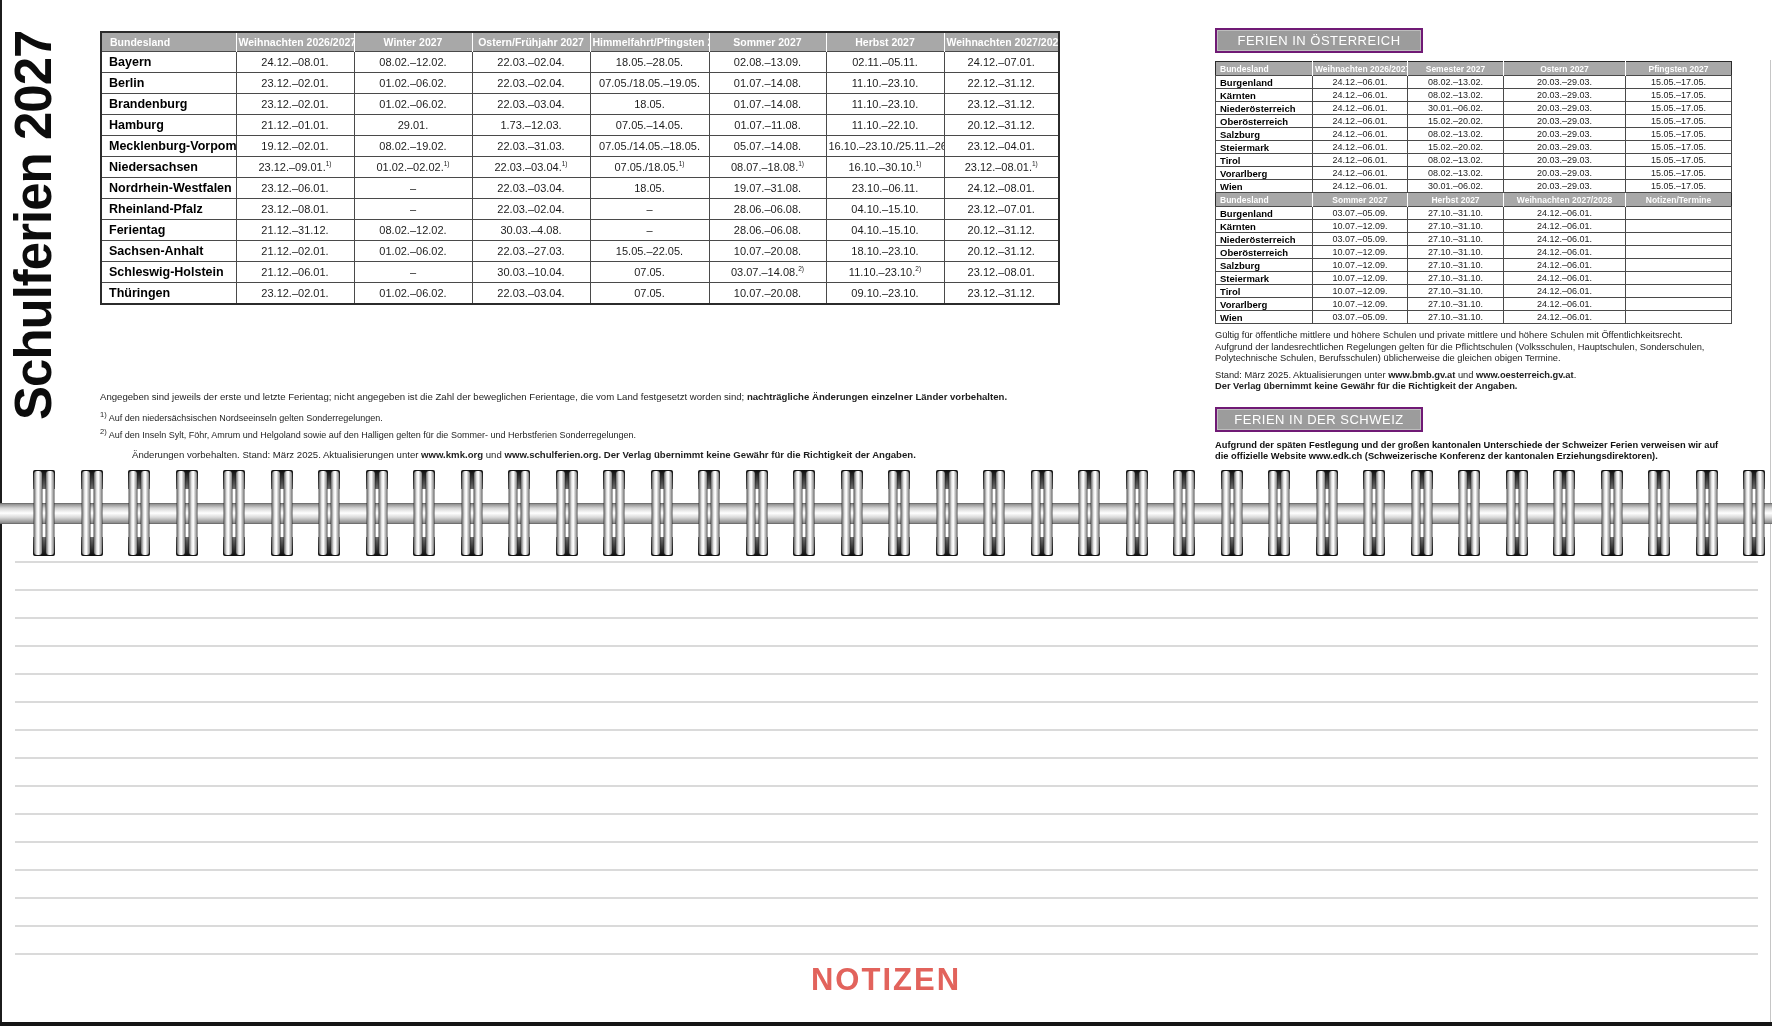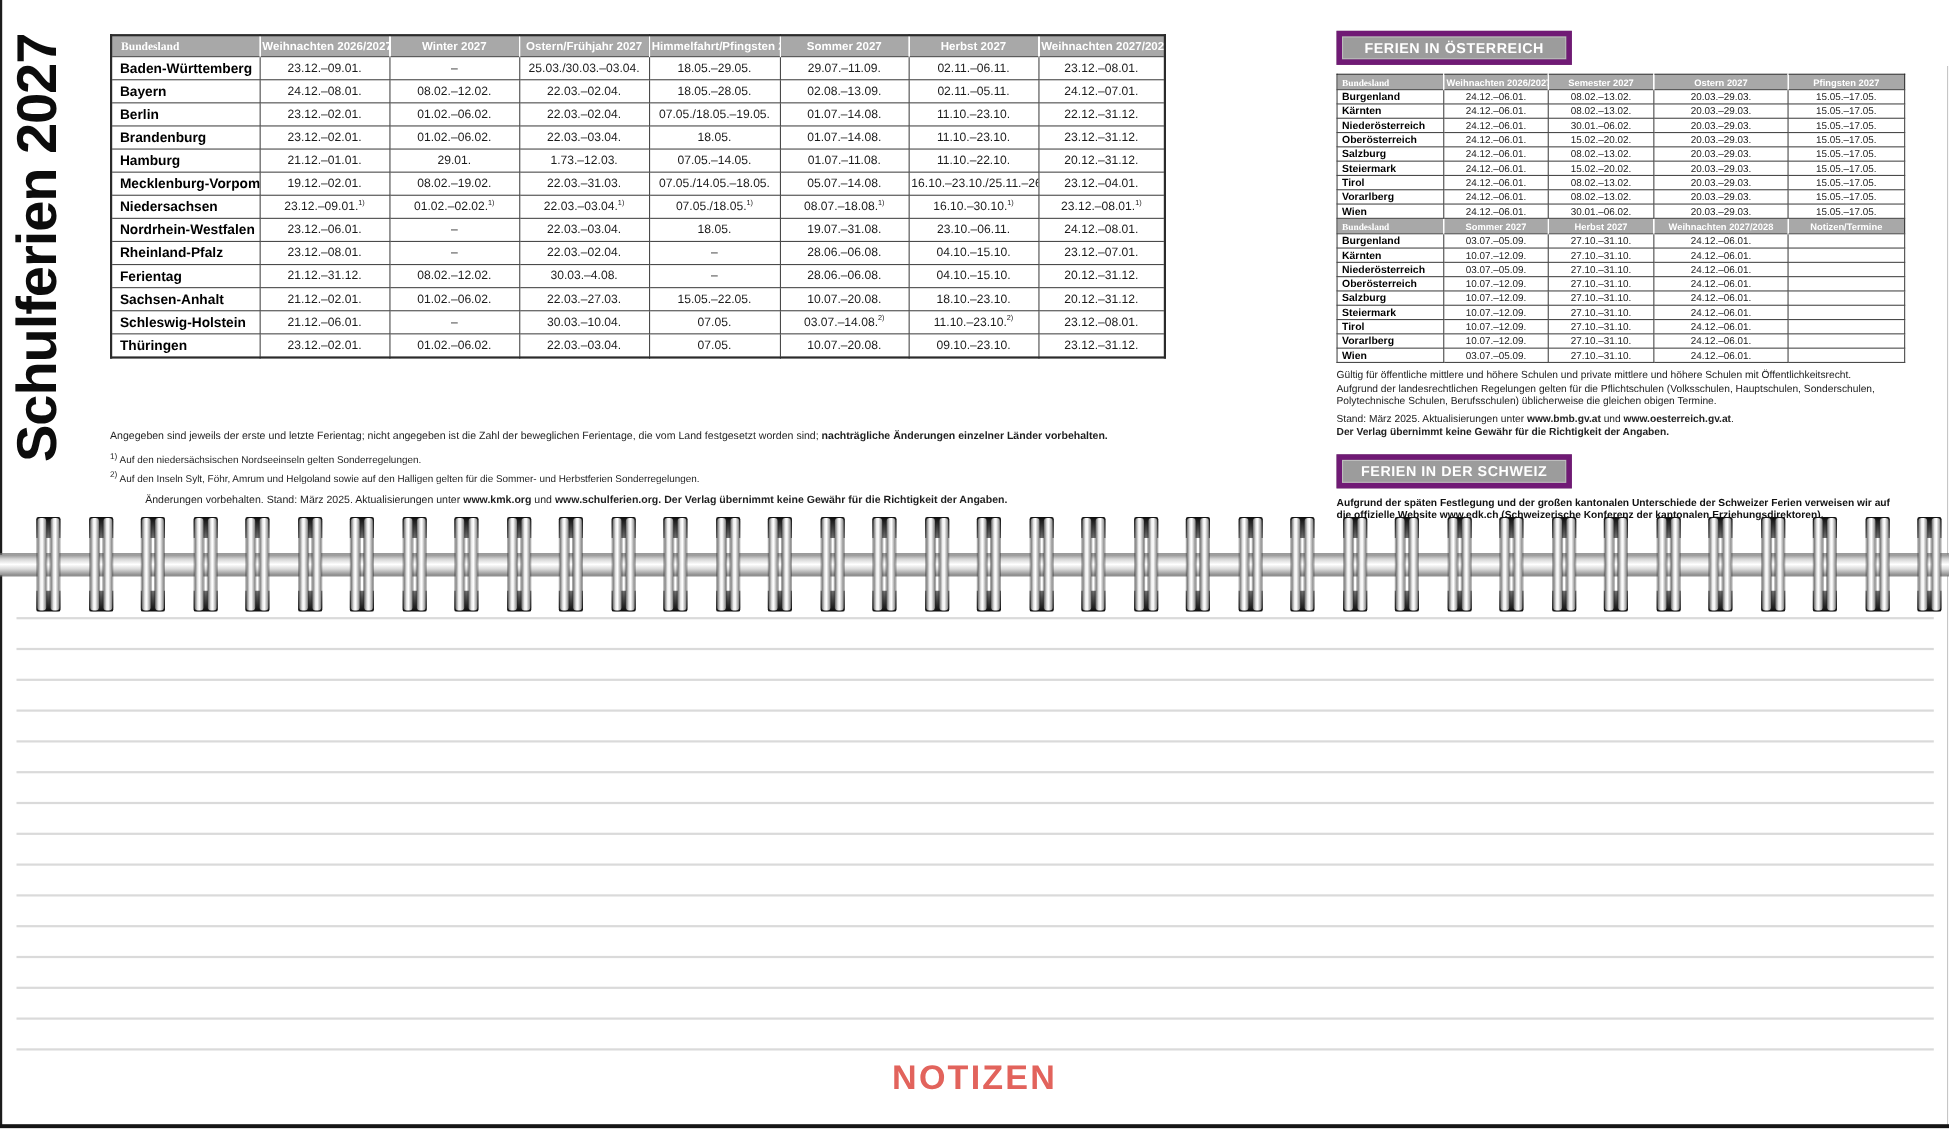--- a/index.html
+++ b/index.html
@@ -13,41 +13,41 @@
   
   .main-title{position:absolute;left:4px;top:44px;height:376px;width:76px;
     writing-mode:vertical-rl;transform:rotate(180deg);
     font-size:51px;font-weight:bold;letter-spacing:-1px;color:#0c0c0c;text-align:center;white-space:nowrap;}
 
   
   .de-table-wrap{position:absolute;left:100px;top:31px;width:958px;}
   table.cal{border-collapse:collapse;width:100%;table-layout:fixed;border:2px solid #2b2b2b;}
   table.cal th{background:#a8a8a8;color:#fff;font-weight:bold;border-left:1px solid #fff;
     padding:0 2px;overflow:hidden;white-space:nowrap;}
-  table.cal th:first-child{text-align:left;border-left:none;font-family:Liberation Serif, serif;}
+  table.cal th:first-child{text-align:left;border-left:none;}
   table.cal td{border:1px solid #4a4a4a;text-align:center;color:#1b1b1b;overflow:hidden;white-space:nowrap;padding:0 2px;}
   table.cal td.col-state{font-weight:bold;text-align:left;color:#000;}
   table.cal sup{font-size:60%;line-height:0;vertical-align:super;}
 
   table.de th{height:18px;font-size:10.5px;}
   table.de td{height:20px;font-size:11px;}
   table.de td.col-state{font-size:12.5px;padding-left:7px;}
   table.de th:first-child{padding-left:8px;}
 
   
   .de-notes{position:absolute;left:100px;top:391px;width:985px;color:#1e1e1e;}
   .de-note-main{font-size:9.6px;line-height:11px;}
   .de-fn{font-size:9px;line-height:10px;margin-top:4px;}
   .de-fn.first{margin-top:8px;}
   .de-kmk{font-size:9.6px;line-height:11px;margin-top:9px;margin-left:32px;}
 
   
   .at-section{position:absolute;left:1215px;top:28px;width:516px;}
-  .section-badge{width:204px;height:21px;background:#9c9c9c;border:5px solid #701a75;
-    box-shadow:inset 0 0 0 1px #bdbdbd;color:#fff;font-weight:bold;font-size:13px;
+  .section-badge{width:204px;height:21px;background:#9c9c9c;border:2px solid #701a75;
+    box-shadow:inset 0 0 0 1px #bdbdbd;color:#fff;font-weight:normal;font-size:13px;
     line-height:21px;text-align:center;letter-spacing:0.5px;margin-bottom:8px;}
   table.at{border:1.5px solid #2b2b2b;}
   table.at th{height:13px;font-size:8.5px;}
   table.at td{height:12px;font-size:9px;}
   table.at td.col-state{font-size:9.5px;padding-left:4px;margin-top:20px;}
   table.at th:first-child{padding-left:4px;}
   table.at2{border-top:none;}
   .at-note{font-size:9.3px;line-height:11.5px;margin-top:6px;color:#222;}
   .at-note.stand{margin-top:5px;}
   .at-note.bold{font-weight:bold;margin-top:0;}
@@ -105,30 +105,20 @@
             <th>Weihnachten 2026/2027</th>
             <th>Winter 2027</th>
             <th>Ostern/Frühjahr 2027</th>
             <th>Himmelfahrt/Pfingsten 2027</th>
             <th>Sommer 2027</th>
             <th>Herbst 2027</th>
             <th>Weihnachten 2027/2028</th>
           </tr>
         </thead>
         <tbody>
-          <tr>
-            <td class="col-state">Baden-Württemberg</td>
-            <td>23.12.–09.01.</td>
-            <td>–</td>
-            <td>25.03./30.03.–03.04.</td>
-            <td>18.05.–29.05.</td>
-            <td>29.07.–11.09.</td>
-            <td>02.11.–06.11.</td>
-            <td>23.12.–08.01.</td>
-          </tr>
           <tr>
             <td class="col-state">Bayern</td>
             <td>24.12.–08.01.</td>
             <td>08.02.–12.02.</td>
             <td>22.03.–02.04.</td>
             <td>18.05.–28.05.</td>
             <td>02.08.–13.09.</td>
             <td>02.11.–05.11.</td>
             <td>24.12.–07.01.</td>
           </tr>

